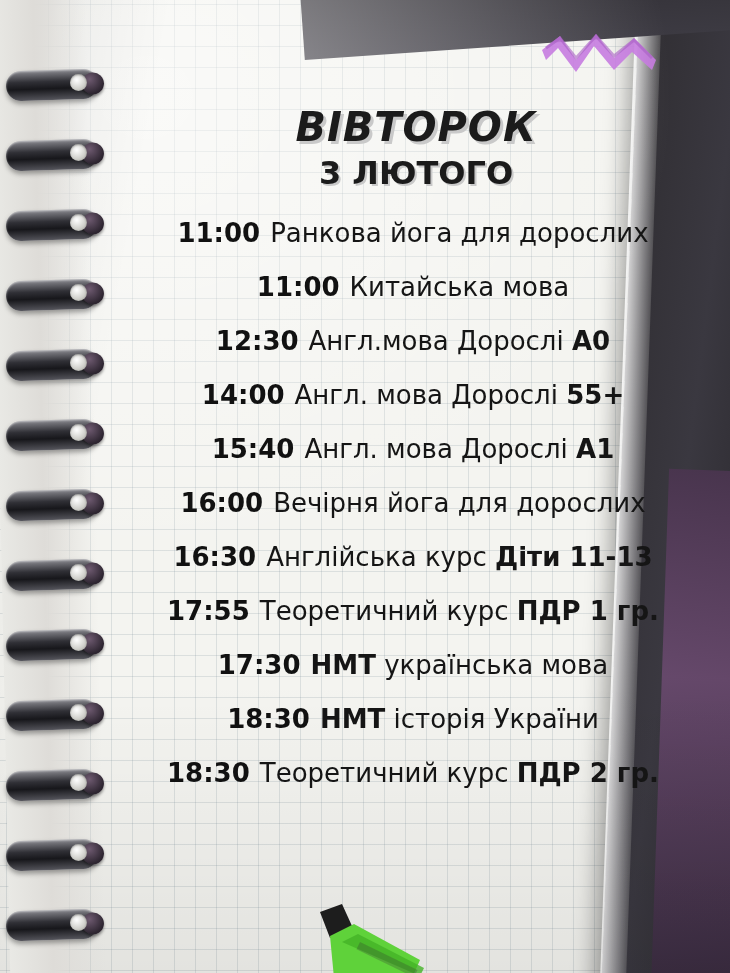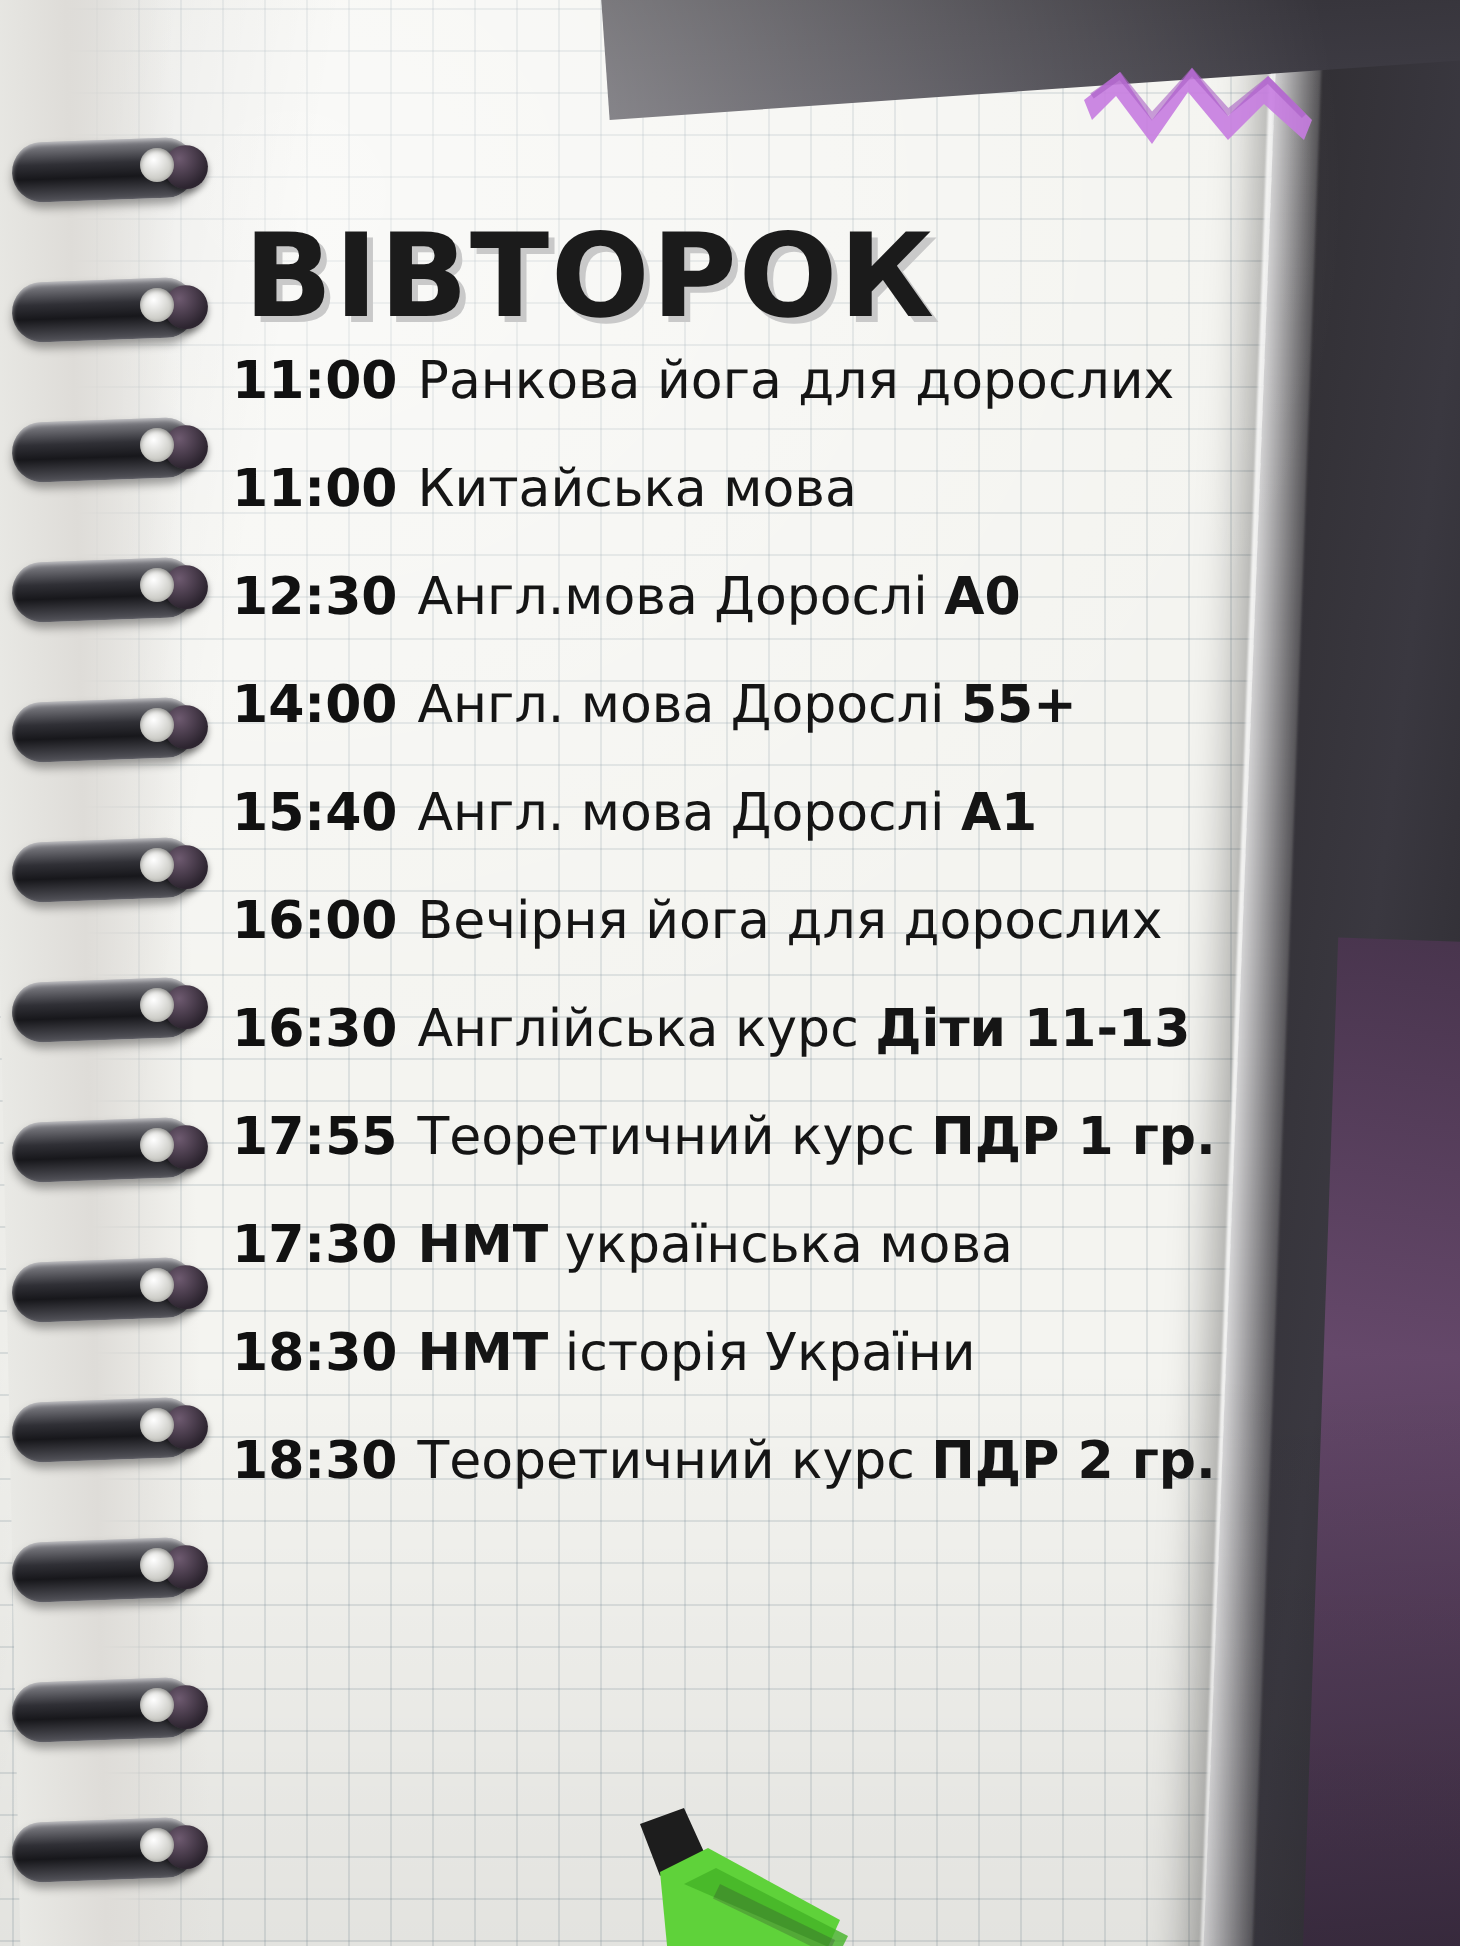--- a/index.html
+++ b/index.html
@@ -122,28 +122,30 @@
     width: 150px; height: 80px;
   }
 
   
   .content {
     position: absolute;
     left: 110px; top: 104px;
     width: 600px; height: 790px;
   }
   .title {
+    text-align: center;
     font-family: "DejaVu Sans", sans-serif;
     font-weight: bold;
-    font-size: 58px;
+    font-size: 40px;
     letter-spacing: 1px;
     color: #1b1b1b;
     text-shadow: 3px 3px 0 #c9c9c9;
     margin: 0 0 4px 0;
     padding-left: 12px;
+    font-style: italic;
   }
   .subtitle {
     text-align: center;
     font-family: "DejaVu Sans", sans-serif;
     font-weight: bold;
     font-size: 32px;
     color: #1b1b1b;
     text-shadow: 2px 2px 0 #c9c9c9;
     margin: 0 0 26px 0;
     padding-left: 12px;
@@ -153,20 +155,21 @@
     padding: 0;
     list-style: none;
   }
   .row {
     display: flex;
     align-items: baseline;
     margin: 0 0 24px 6px;
     font-size: 26px;
     color: #151515;
     white-space: nowrap;
+    justify-content: center;
   }
   .time {
     font-weight: bold;
     font-size: 26px;
     margin-right: 10px;
     color: #111;
   }
   .desc { font-weight: normal; }
   .desc b { font-weight: bold; }
 </style>
@@ -225,20 +228,21 @@
     <svg width="150" height="80" viewBox="0 0 150 80">
       <path d="M20 14 L42 6 L52 28 L30 40 Z" fill="#1d1d1d"></path>
       <path d="M30 38 L54 26 L120 62 L112 80 L34 80 Z" fill="#5fd23a"></path>
       <path d="M42 44 L58 36 L124 70 L120 78 Z" fill="#43b327" opacity="0.8"></path>
       <rect x="60" y="44" width="64" height="8" fill="#2f2f2f" opacity="0.25" transform="rotate(26 60 44)"></rect>
     </svg>
   </div>
 
   <div class="content">
     <h1 class="title">ВІВТОРОК</h1>
+    <h2 class="subtitle">3 ЛЮТОГО</h2>
     <ul class="schedule" id="schedule-list">
         <li class="row">
           <span class="time">11:00</span>
           <span class="desc"><span>Ранкова йога для дорослих</span></span>
         </li>
         <li class="row">
           <span class="time">11:00</span>
           <span class="desc"><span>Китайська мова</span></span>
         </li>
         <li class="row">

